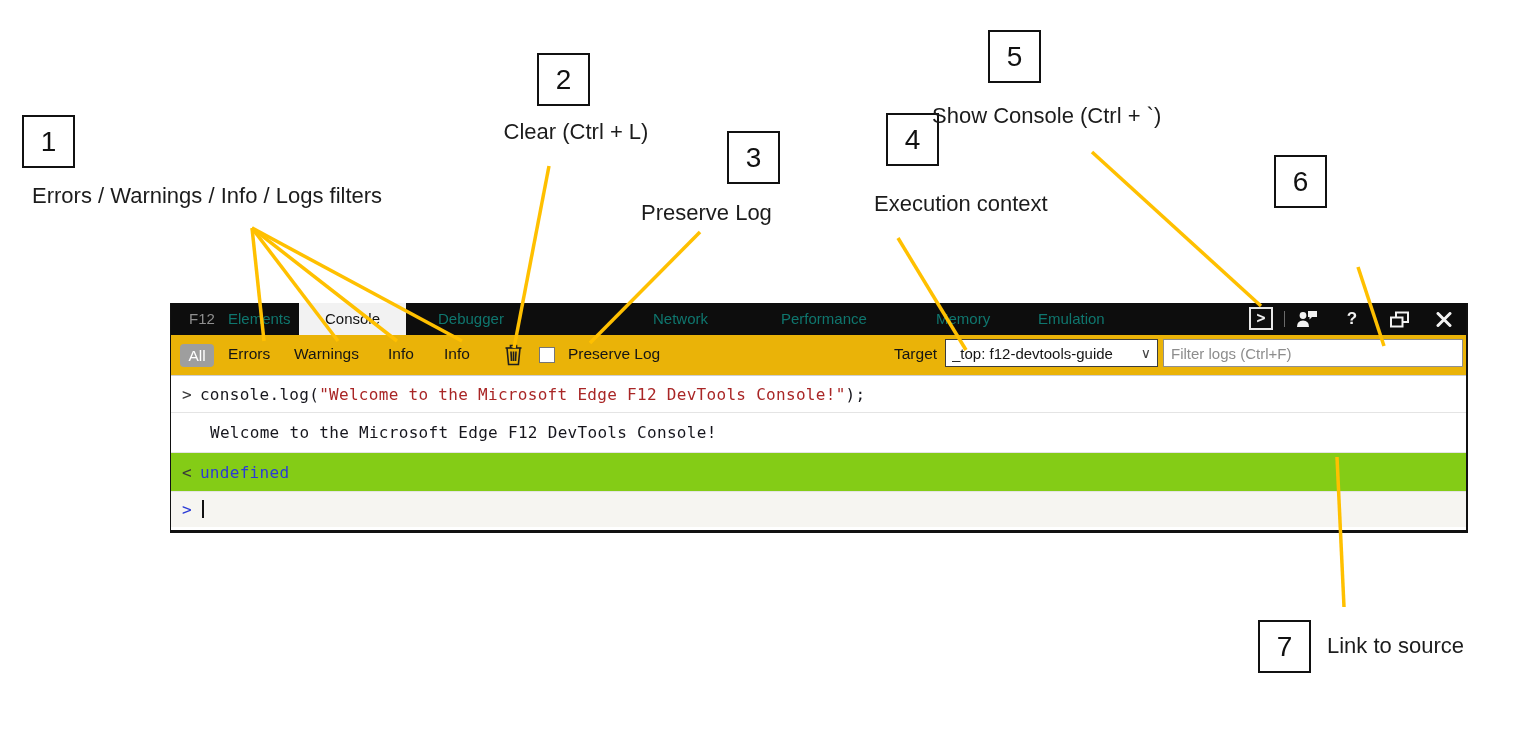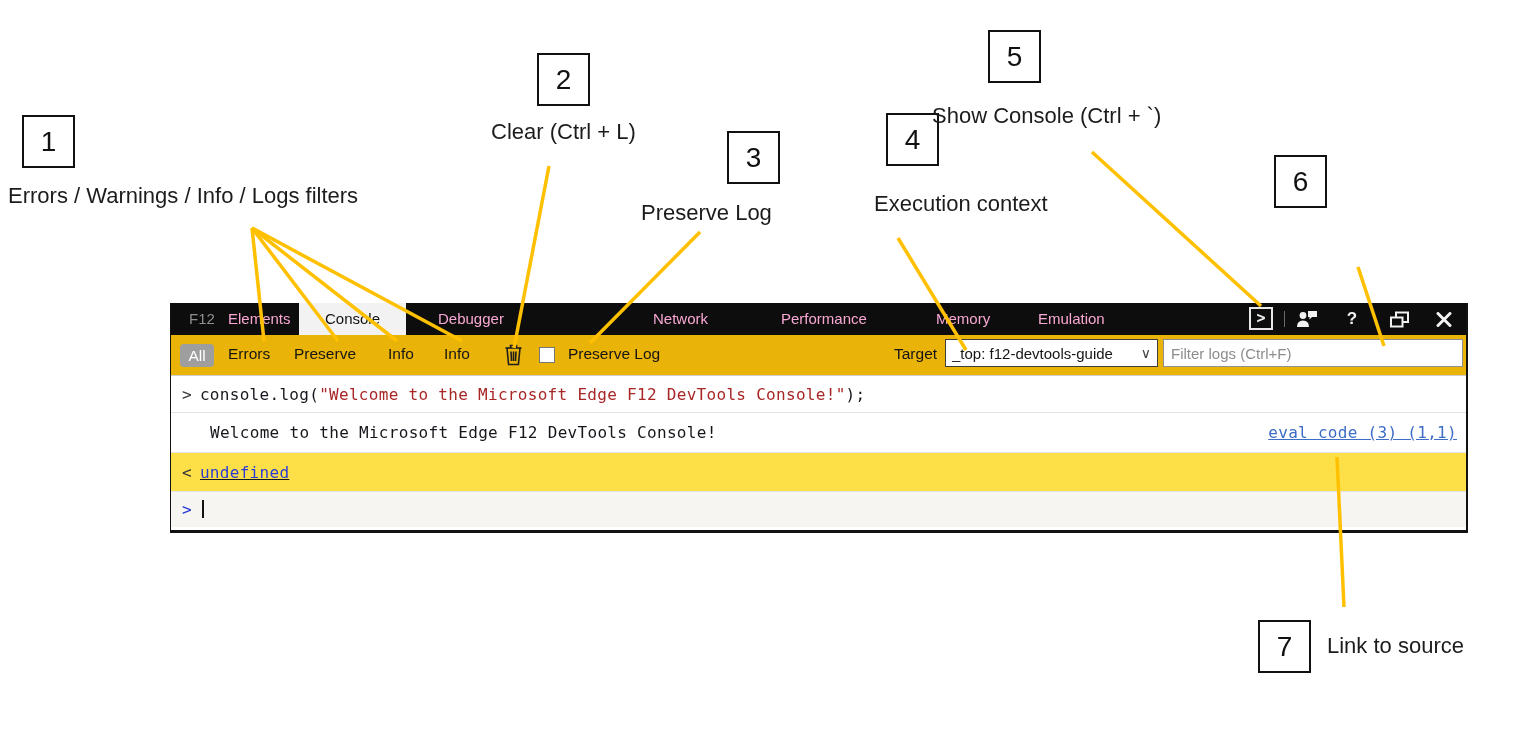--- a/index.html
+++ b/index.html
@@ -28,21 +28,21 @@
   #devtools {
     position: absolute; left: 170px; top: 303px;
     width: 1298px; height: 230px;
     border-left: 1px solid #111; border-right: 2px solid #111; border-bottom: 3px solid #111;
     background: #fff; z-index: 1;
   }
   #titlebar {
     position: relative; height: 32px; background: #0d0d0d; color: #fff;
     font-size: 15px;
   }
-  .tab { position: absolute; top: 0; height: 32px; line-height: 32px; color: #f9a8d4; cursor: default; }
+  .tab { position: absolute; top: 0; height: 32px; line-height: 32px; color: #0f766e; cursor: default; }
   .tab-f12 { color: #8f8f8f; }
   .tab-active {
     background: #f2f2f2; color: #111; text-align: center;
   }
   .tb-icon { position: absolute; top: 0; height: 32px; display: flex; align-items: center; justify-content: center; }
   .show-console-box {
     width: 24px; height: 23px; border: 2px solid #e8e8e8; top: 4px;
     color: #f0f0f0; font-family: "DejaVu Sans Mono", "Liberation Mono", monospace;
     font-weight: bold; font-size: 15px; line-height: 19px;
   }
@@ -80,21 +80,21 @@
 
   
   .crow {
     position: relative; border-bottom: 1px solid #e4e4e4;
     font-family: "DejaVu Sans Mono", "Liberation Mono", monospace;
     font-size: 16px; letter-spacing: 0.3px; white-space: nowrap;
   }
   .crow .chev { display: inline-block; margin-left: 11px; margin-right: 8px; }
   #row-input   { height: 37px; line-height: 37px; background: #fff; }
   #row-log     { height: 40px; line-height: 40px; background: #fff; padding-left: 39px; }
-  #row-result  { height: 39px; line-height: 39px; background: #fde047; text-decoration: underline; }
+  #row-result  { height: 39px; line-height: 39px; background: #84cc16; }
   #row-editor  { height: 35px; line-height: 35px; background: #f6f5f1; border-bottom: none; }
   .code-dark { color: #16161d; }
   .code-string { color: #A92626; }
   .chev-dark { color: #3a3a3a; }
   .chev-blue { color: #2B3BD6; }
   .val-blue { color: #2B3BD6; }
   .src-link {
     position: absolute; right: 9px; top: 0; color: #3E6DC6;
     text-decoration: underline; cursor: pointer;
   }
@@ -140,21 +140,21 @@
         <svg width="16" height="15" viewBox="0 0 16 15">
           <line x1="2" y1="1.5" x2="14" y2="13.5" stroke="#f2f2f2" stroke-width="3" stroke-linecap="round"></line>
           <line x1="14" y1="1.5" x2="2" y2="13.5" stroke="#f2f2f2" stroke-width="3" stroke-linecap="round"></line>
         </svg>
       </div>
     </div>
 
     <div id="toolbar">
       <div class="pill-all tbar-item">All</div>
       <span class="tbar-item" style="left:57px">Errors</span>
-      <span class="tbar-item" style="left:123px">Preserve</span>
+      <span class="tbar-item" style="left:123px">Warnings</span>
       <span class="tbar-item" style="left:217px">Info</span>
       <span class="tbar-item" style="left:273px">Info</span>
 
       <div class="tbar-item" style="left:333px;top:9px">
         <svg width="19" height="22" viewBox="0 0 19 22" fill="none" stroke="#1f1f1f" stroke-width="1.6">
           <path d="M1.5 4 H17.5"></path>
           <path d="M6.5 4 V1.5 H12.5 V4"></path>
           <path d="M3 4 L4.6 20.5 H14.4 L16 4"></path>
           <path d="M7 7.5 L7.5 17"></path>
           <path d="M9.5 7.5 V17"></path>
@@ -172,37 +172,36 @@
       </div>
       <input class="filter-input" type="text" placeholder="Filter logs (Ctrl+F)" style="">
     </div>
 
     <div class="crow" id="row-input">
       <span class="chev chev-dark">&gt;</span><span class="code-dark">console.log(</span><span class="code-string">"Welcome to the Microsoft Edge F12 DevTools Console!"</span><span class="code-dark">);</span>
     </div>
 
     <div class="crow" id="row-log">
       <span class="code-dark">Welcome to the Microsoft Edge F12 DevTools Console!</span>
-      <span class="src-link">eval code (3) (1,1)</span>
     </div>
 
     <div class="crow" id="row-result">
       <span class="chev chev-dark">&lt;</span><span class="val-blue">undefined</span>
     </div>
 
     <div class="crow" id="row-editor">
       <span class="chev chev-blue">&gt;</span><span class="caret"></span>
     </div>
   </div>
 
   <div class="num-box" style="left:22px;top:115px">1</div>
-  <div class="callout-label" style="left:8px;top:183px">Errors / Warnings / Info / Logs filters</div>
+  <div class="callout-label" style="left:32px;top:183px">Errors / Warnings / Info / Logs filters</div>
 
   <div class="num-box" style="left:537px;top:53px">2</div>
-  <div class="callout-label" style="left:491px;top:119px;width:170px;text-align:left">Clear (Ctrl + L)</div>
+  <div class="callout-label" style="left:491px;top:119px;width:170px;text-align:center">Clear (Ctrl + L)</div>
 
   <div class="num-box" style="left:727px;top:131px">3</div>
   <div class="callout-label" style="left:641px;top:200px">Preserve Log</div>
 
   <div class="num-box" style="left:886px;top:113px">4</div>
   <div class="callout-label" style="left:874px;top:191px">Execution context</div>
 
   <div class="num-box" style="left:988px;top:30px">5</div>
   <div class="callout-label" style="left:932px;top:103px">Show Console (Ctrl + `)</div>
 

